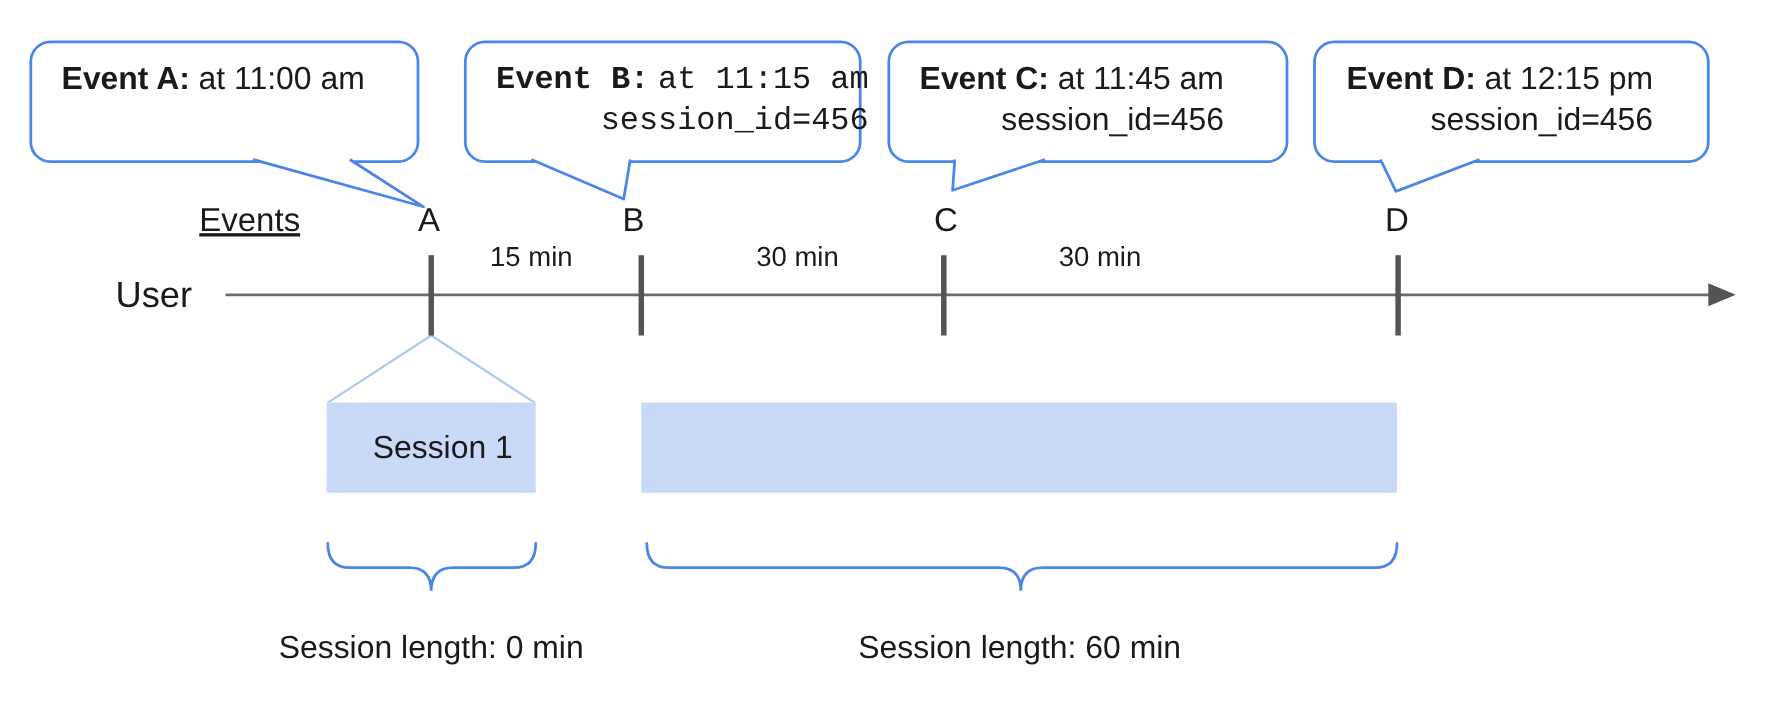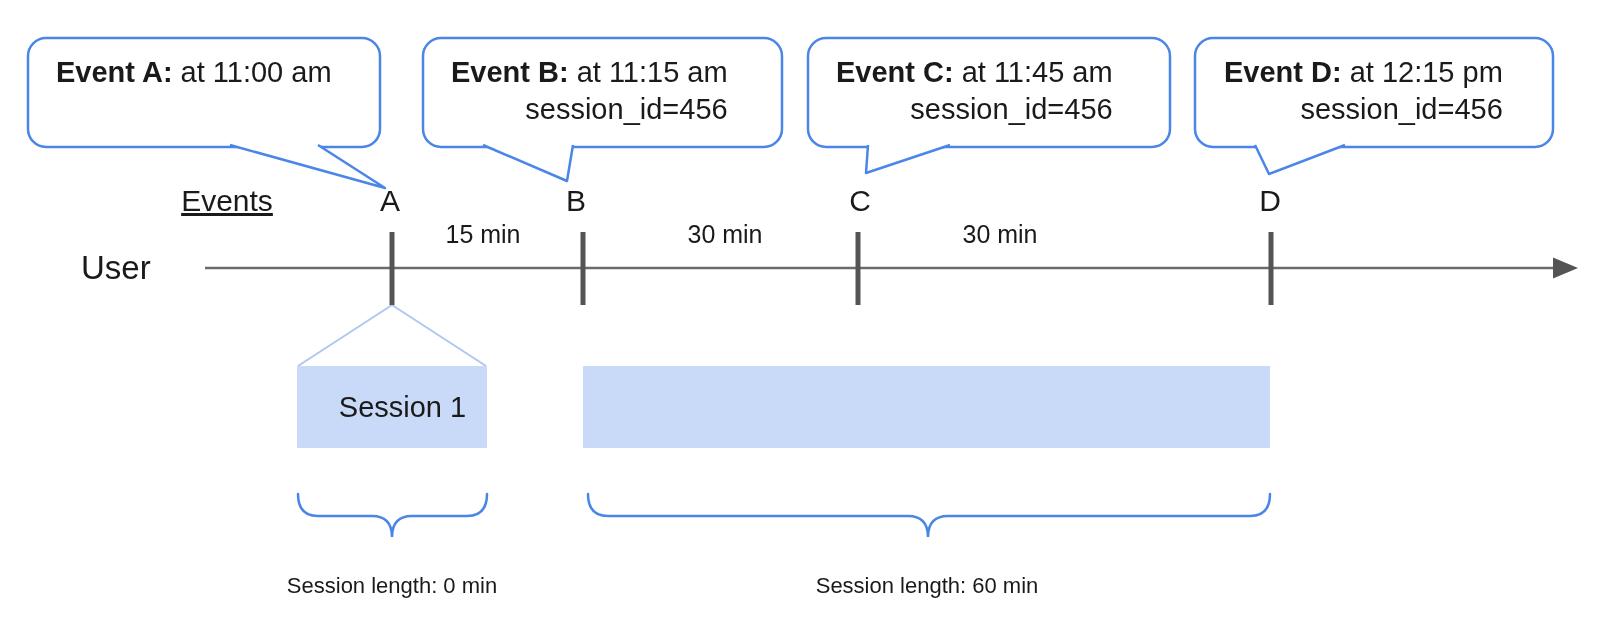--- a/index.html
+++ b/index.html
@@ -18,21 +18,21 @@
   .bubble-text .t-bold { font-weight: bold; }
   .bubble-text .t-time { margin-left: 8px; }
   .event-letter { font-size: 30px; transform: translateX(-50%); text-align: center; }
   .axis-label { font-size: 30px; transform: translateX(-50%); text-align: center; text-decoration: underline; }
   .user-label { font-size: 33px; }
   .interval-label { font-size: 25px; transform: translateX(-50%); text-align: center; }
   .session-box-label {
     display: flex; align-items: center; justify-content: center;
     font-size: 29px;
   }
-  .length-label { font-size: 22px; transform: translateX(-50%); text-align: center; }
+  .length-label { font-size: 29px; transform: translateX(-50%); text-align: center; }
 </style>
 </head>
 <body>
 
 <div class="canvas">
 
   <svg class="layer" viewBox="0 0 1614 642">
 
     <g stroke="#aec8f0" stroke-width="2" fill="none">
       <line x1="392" y1="305" x2="298" y2="366"></line>
@@ -73,21 +73,21 @@
       <path d="M588,494 Q588,516 608,516 L908,516 Q928,516 928,537 Q928,516 948,516 L1250,516 Q1270,516 1270,494"></path>
     </g>
   </svg>
 
   <div class="abs bubble-text" style="left:56px; top:54px;">
     <div>
       <span class="t-bold">Event A:</span><span class="t-time">at 11:00 am</span>
     </div>
   </div>
 
-  <div class="abs bubble-text" style="left:451px; top:54px;">
+  <div class="abs bubble-text" style="left:451px; top:54px;font-family:Liberation Mono, monospace;">
     <div>
       <span class="t-bold">Event B:</span><span class="t-time">at 11:15 am</span>
     </div>
     <div>session_id=456</div>
   </div>
 
   <div class="abs bubble-text" style="left:836px; top:54px;">
     <div>
       <span class="t-bold">Event C:</span><span class="t-time">at 11:45 am</span>
     </div>
@@ -100,21 +100,21 @@
     </div>
     <div>session_id=456</div>
   </div>
 
   <div class="abs axis-label" style="left:227px; top:184px;">Events</div>
   <div class="abs event-letter" style="left:390px; top:184px;">A</div>
   <div class="abs event-letter" style="left:576px; top:184px;">B</div>
   <div class="abs event-letter" style="left:860px; top:184px;">C</div>
   <div class="abs event-letter" style="left:1270px; top:184px;">D</div>
 
-  <div class="abs user-label" style="left:81px; top:249px;">User</div>
+  <div class="abs user-label" style="left:105px; top:249px;">User</div>
 
   <div class="abs interval-label" style="left:483px; top:220px;">15 min</div>
   <div class="abs interval-label" style="left:725px; top:220px;">30 min</div>
   <div class="abs interval-label" style="left:1000px; top:220px;">30 min</div>
 
   <div class="abs session-box-label" style="left:297px; top:366px; width:211px; height:82px;">Session 1</div>
 
   <div class="abs length-label" style="left:392px; top:573px;">Session length: 0 min</div>
   <div class="abs length-label" style="left:927px; top:573px;">Session length: 60 min</div>
 

